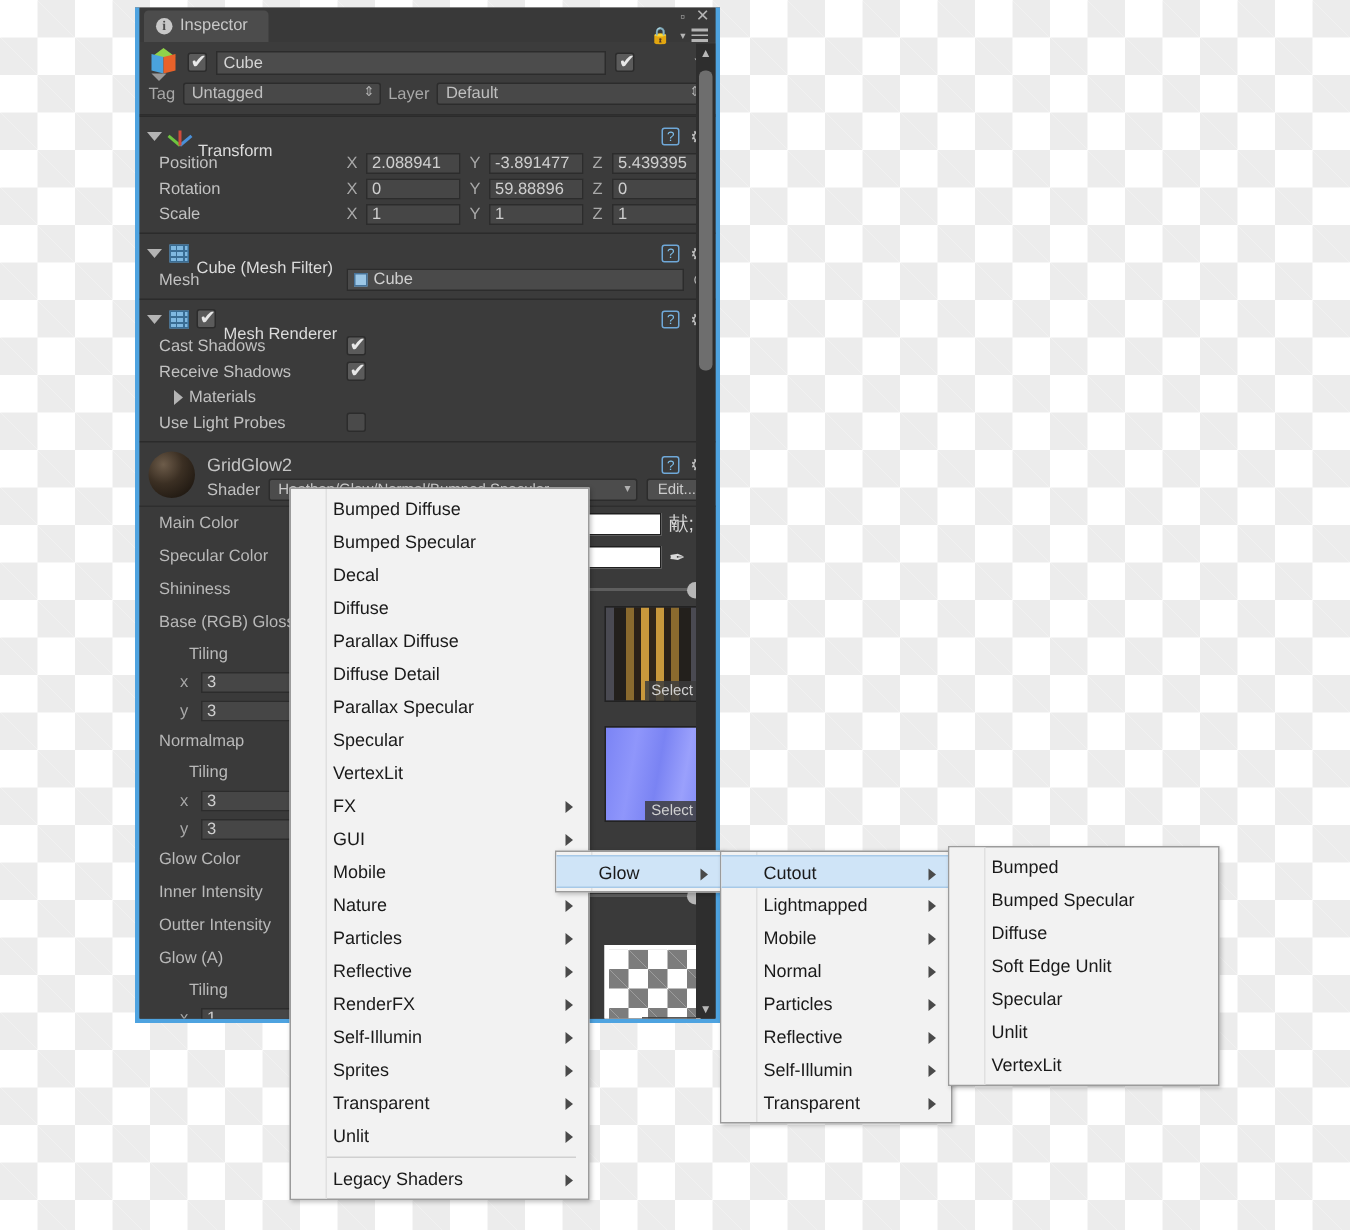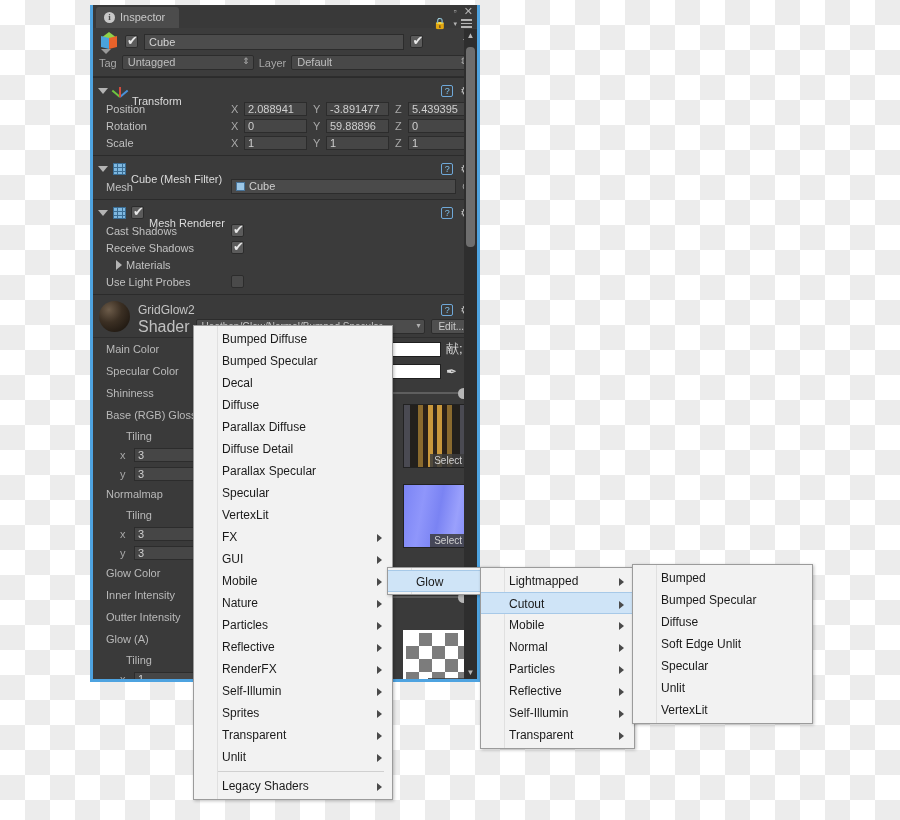--- a/index.html
+++ b/index.html
@@ -240,21 +240,21 @@
   .mat-block { border-top: 1px solid #2b2b2b; background: #3a3a3a; padding: 4px 0 0 0; }
   .mat-head { display: flex; align-items: flex-start; gap: 8px; padding: 2px 6px 2px 6px; }
   .mat-sphere {
     width: 31px; height: 31px; border-radius: 50%;
     background: radial-gradient(circle at 32% 28%, #6d5c4a 0%, #3b2f23 42%, #140f0a 100%);
     flex: 0 0 auto;
   }
   .mat-right { flex: 1; }
   .mat-name { color: #c4c4c4; font-size: 12px; height: 17px; }
   .shader-row { display: flex; align-items: center; gap: 6px; height: 17px; }
-  .shader-lbl { color: #c1c1c1; font-size: 16px; }
+  .shader-lbl { color: #c1c1c1; font-size: 11px; }
   .shader-combo {
     flex: 1; height: 15px;
     background: #4c4c4c;
     border: 1px solid #2c2c2c;
     border-radius: 2px;
     color: #c9c9c9; font-size: 10px; line-height: 13px;
     padding: 0 14px 0 5px;
     position: relative; cursor: pointer;
     white-space: nowrap; overflow: hidden;
   }
@@ -374,21 +374,21 @@
     border-bottom: 4px solid transparent;
     border-left: 5px solid #4a4a4a;
   }
   .menu-sep { height: 1px; background: #d0d0d0; margin: 3px 8px; }
   .menu-railing {
     position: absolute; left: 0; top: 0; bottom: 0; width: 24px;
     background: #f2f2f2; border-right: 1px solid #e0e0e0;
   }
 
   #menu-root { left: 193px; top: 325px; width: 200px; }
-  #menu-heathen { left: 387px; top: 567px; width: 113px; }
+  #menu-heathen { left: 370px; top: 567px; width: 113px; }
   #menu-glow { left: 480px; top: 567px; width: 155px; }
   #menu-cutout { left: 632px; top: 564px; width: 181px; }
 </style>
 </head>
 <body>
 
 <div id="inspector-window">
 
   <div class="titlebar">
     <div class="tab-inspector">
@@ -681,22 +681,22 @@
     <div class="menu-item sub">Legacy Shaders</div>
   </div>
 
 <div class="menu" id="menu-heathen">
   <div class="menu-railing"></div>
 <div class="menu-item sub sel">Glow</div>
   </div>
 
 <div class="menu" id="menu-glow">
   <div class="menu-railing"></div>
-<div class="menu-item sub">Lightmapped</div>
-    <div class="menu-item sub sel">Cutout</div>
+<div class="menu-item sub sel">Cutout</div>
+    <div class="menu-item sub">Lightmapped</div>
     <div class="menu-item sub">Mobile</div>
     <div class="menu-item sub">Normal</div>
     <div class="menu-item sub">Particles</div>
     <div class="menu-item sub">Reflective</div>
     <div class="menu-item sub">Self-Illumin</div>
     <div class="menu-item sub">Transparent</div>
   </div>
 
 <div class="menu" id="menu-cutout">
   <div class="menu-railing"></div>

